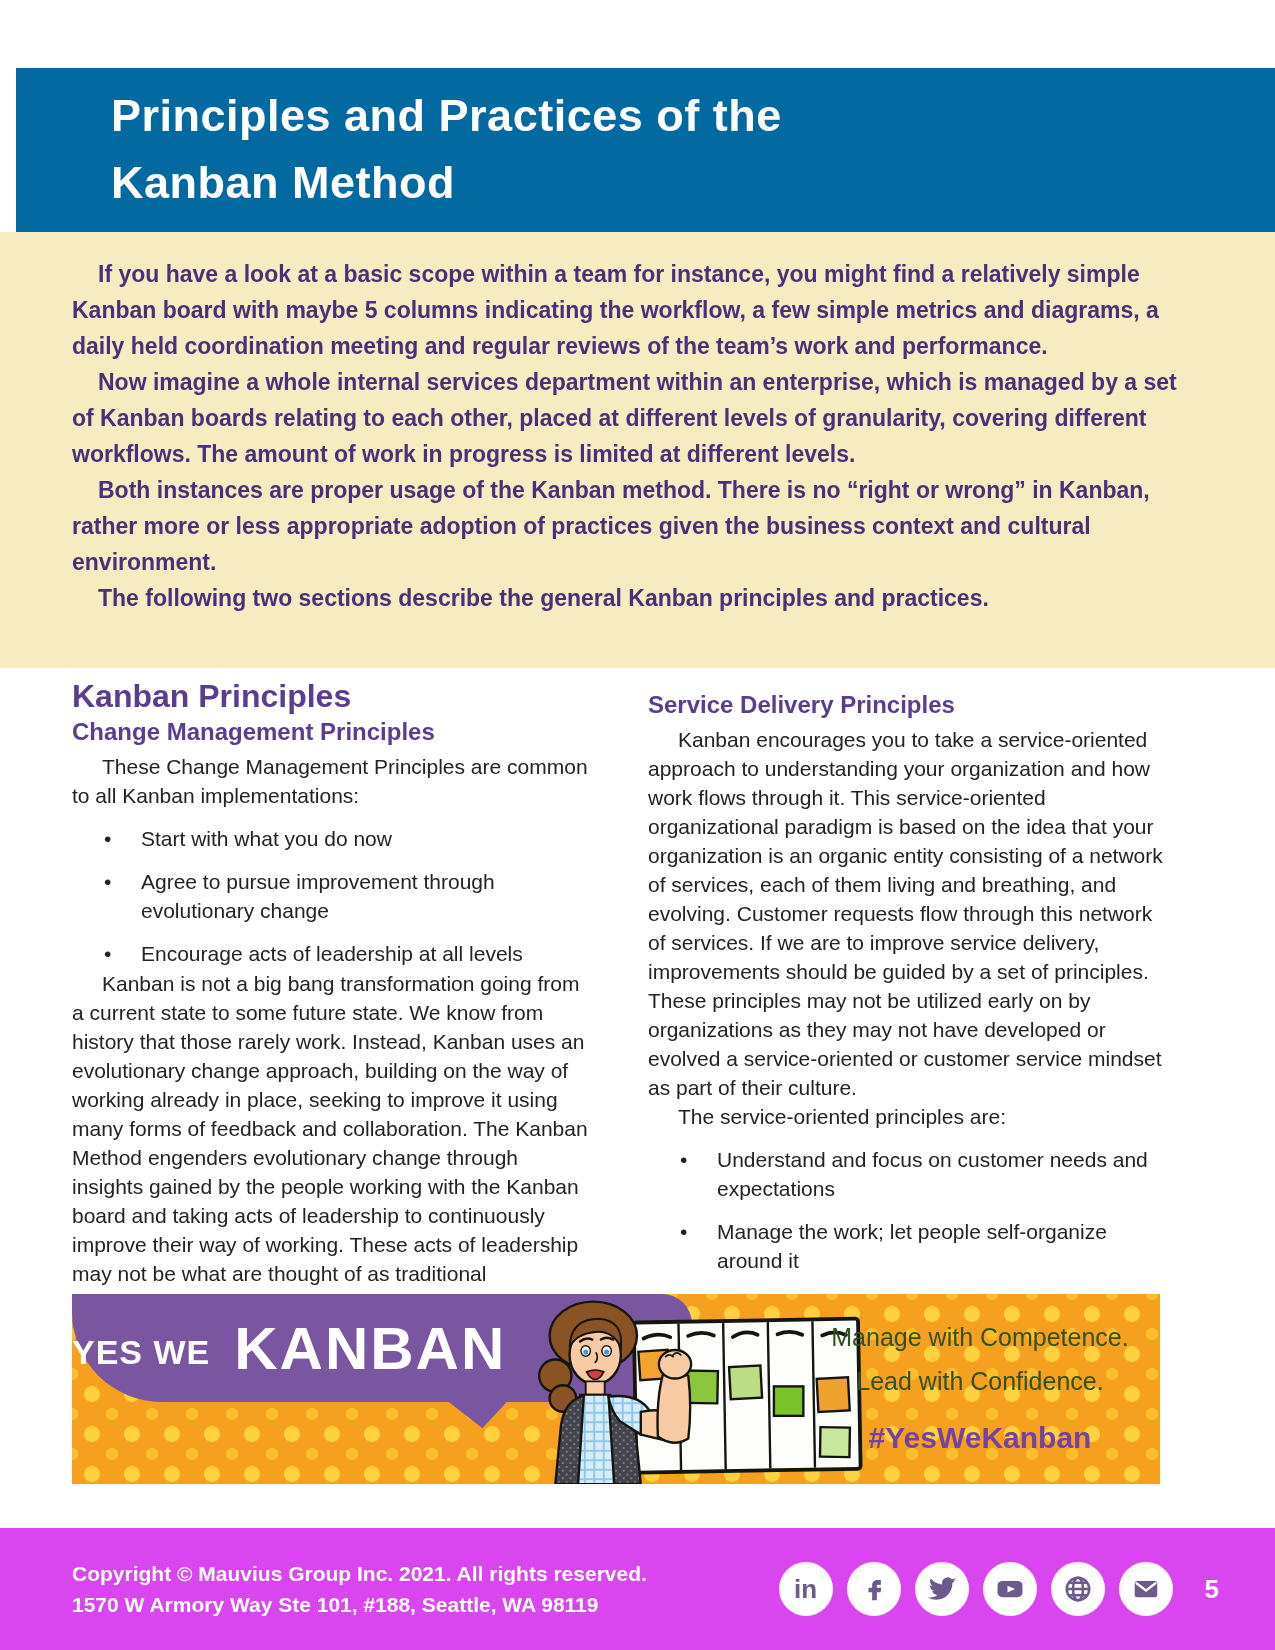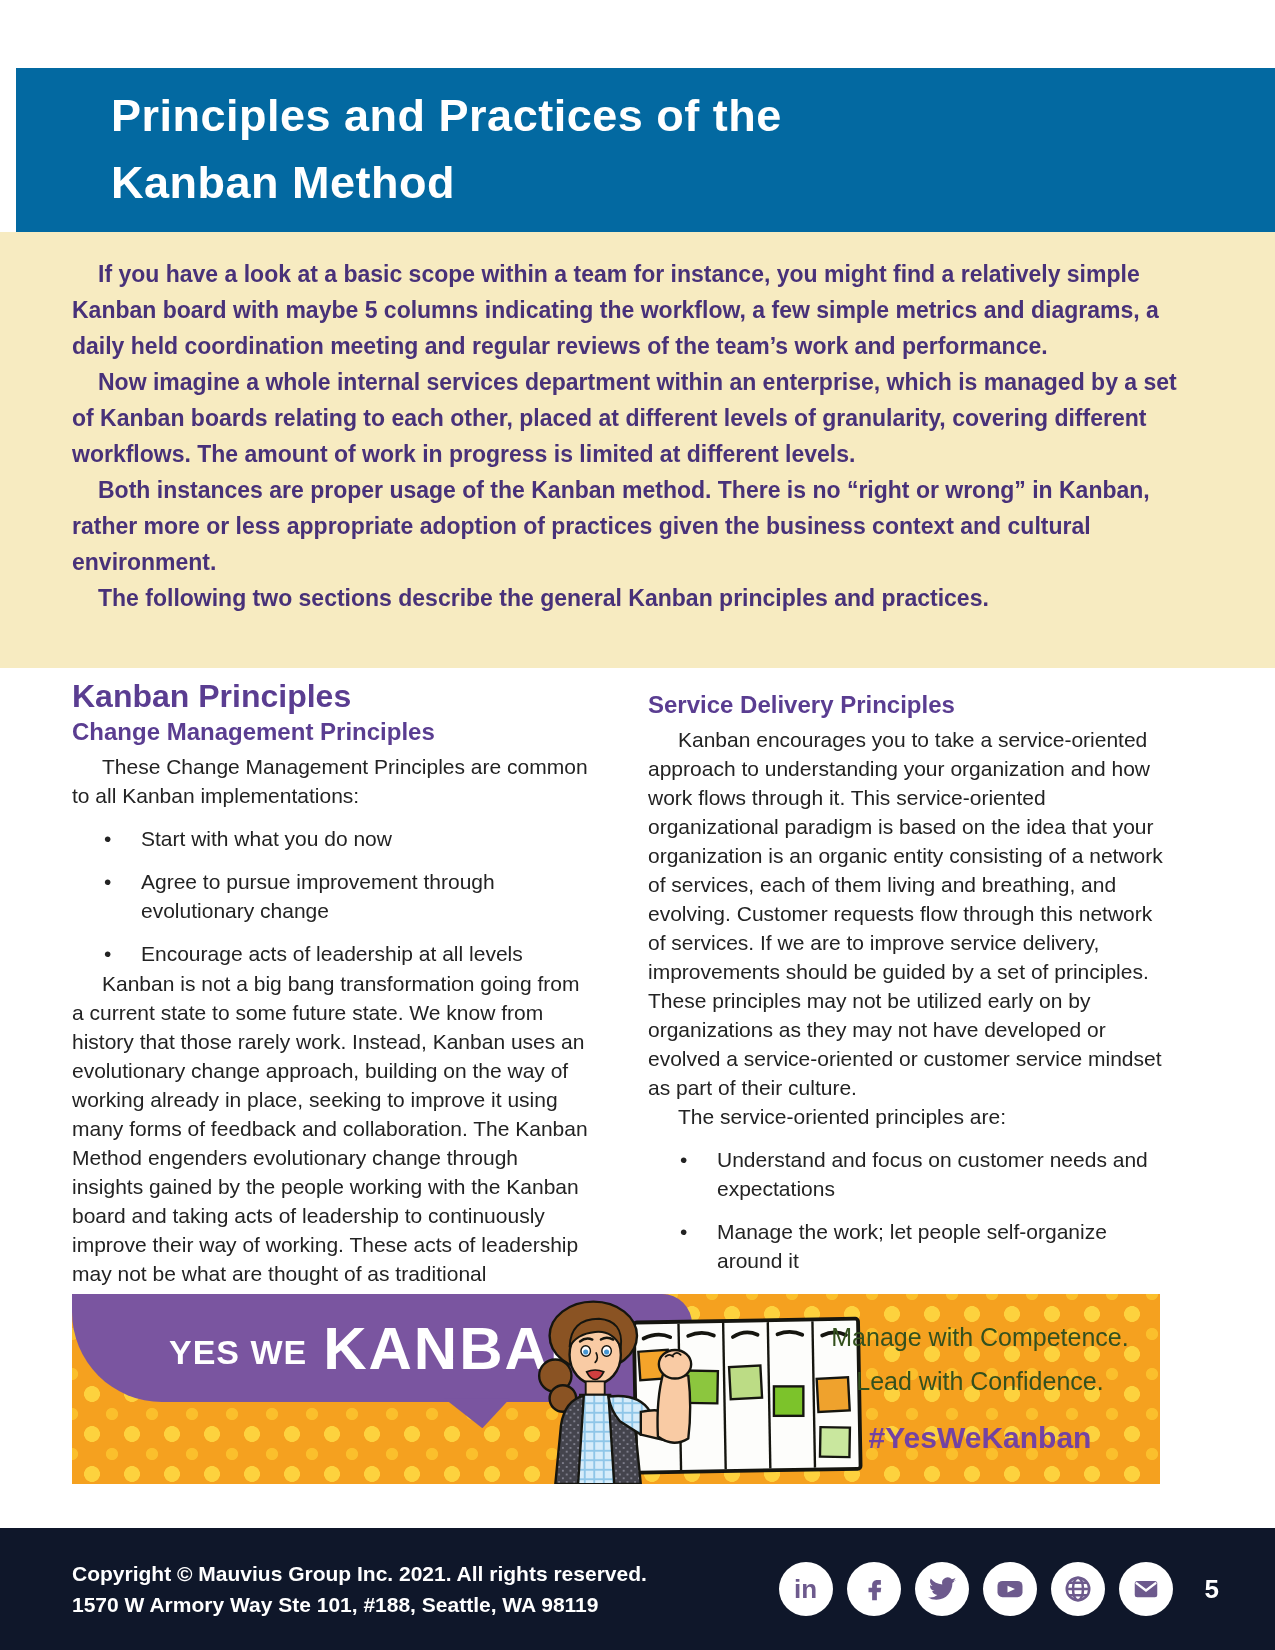--- a/index.html
+++ b/index.html
@@ -30,33 +30,33 @@
 
   
   .banner { position:absolute; top:1294px; left:72px; width:1088px; height:190px; overflow:hidden;
             background-color:#f5a11f;
             background-image:
               radial-gradient(circle, #fdd23e 27%, rgba(253,210,62,0) 29%),
               radial-gradient(circle, #fbbf2c 20%, rgba(251,191,44,0) 23%);
             background-size:40px 40px, 40px 40px;
             background-position:0 0, 20px 20px; }
   .bubble { position:absolute; left:0; top:0; width:57%; height:57%; background:#7a55a0;
-            border-radius:0 30px 70px 90px; display:flex; align-items:center; justify-content:center; gap:16px; z-index:2; }
+            border-radius:0 30px 70px 90px; display:flex; align-items:center; gap:24px; z-index:2; }
   .bubble::after { content:""; position:absolute; left:60%; bottom:-26px; width:66px; height:30px;
                    background:#7a55a0; clip-path:polygon(0 0,100% 0,58% 100%); }
   .bubble .yeswe  { color:#ffffff; font-size:34px; font-weight:bold; letter-spacing:1px; padding-top:8px; }
   .bubble .kanban { color:#ffffff; font-size:60px; font-weight:bold; letter-spacing:2px; }
   .illustration { position:absolute; left:40%; bottom:0; width:374px; height:190px; z-index:3; }
   .banner-text { position:absolute; right:12px; top:0; height:100%; width:336px; display:flex; flex-direction:column;
                  align-items:center; justify-content:center; gap:15px; z-index:4; text-align:center; }
   .banner-text .tagline { color:#33511e; font-size:25px; font-weight:normal; }
   .banner-text .hashtag { color:#7342a3; font-size:30px; font-weight:bold; margin-top:10px; }
 
   
-  .band-footer { position:absolute; top:1528px; left:0; width:100%; height:122px; background:#0f172a;
+  .band-footer { position:absolute; top:1528px; left:0; width:100%; height:122px; background:#d946ef;
                  display:flex; align-items:center; padding:0 56px 0 72px; }
   .copyright { flex:1; color:#ffffff; font-size:21px; line-height:31px; font-weight:600; }
   .social { display:flex; gap:14px; align-items:center; }
   .social-circle { width:54px; height:54px; border-radius:50%; background:#ffffff; display:flex;
                    align-items:center; justify-content:center; color:#6d5a8d; text-decoration:none; }
   .social-circle .txtglyph { font-weight:bold; font-size:26px; color:#6d5a8d; line-height:1; }
   .pagenum { color:#ffffff; font-size:26px; font-weight:bold; margin-left:32px; }
 </style>
 </head>
 <body>

